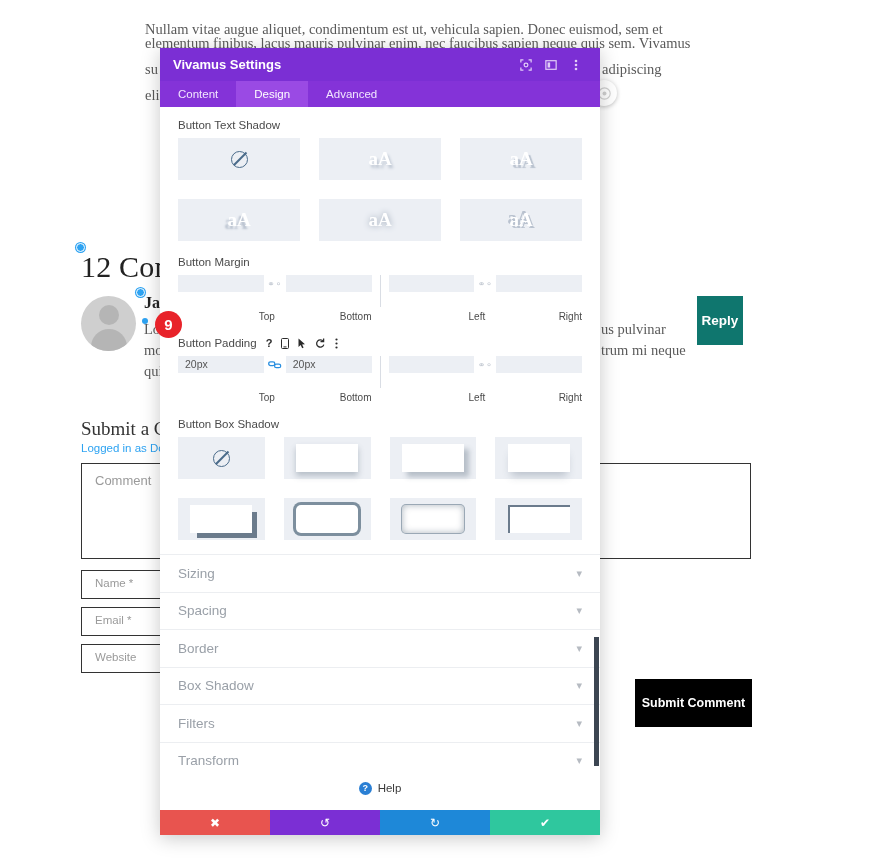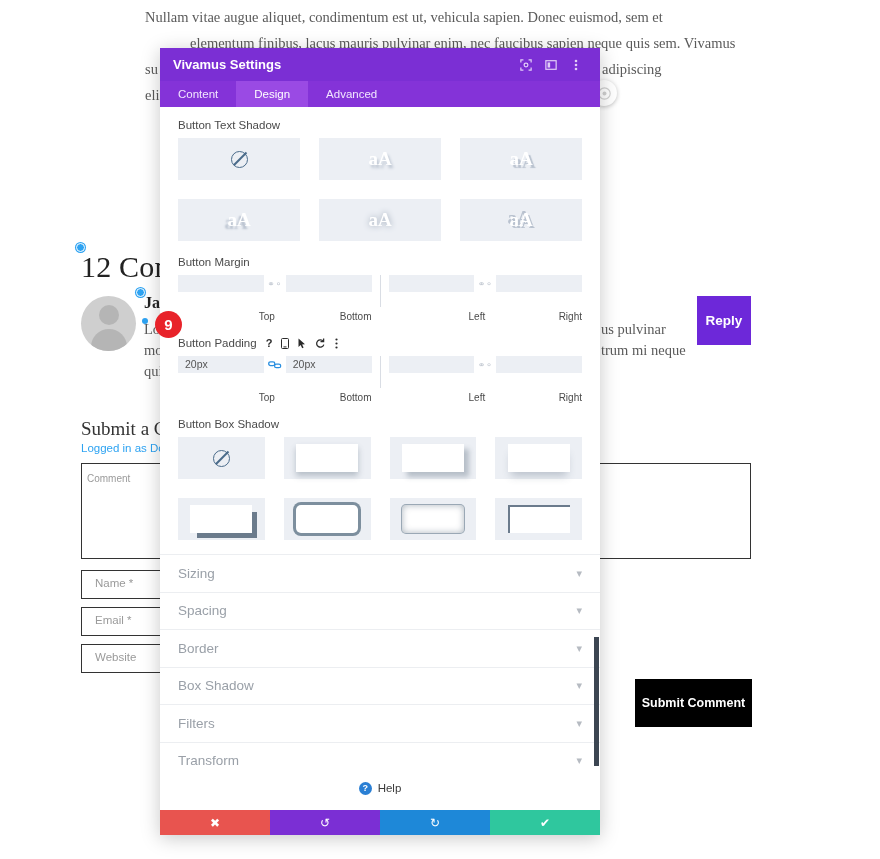--- a/index.html
+++ b/index.html
@@ -49,38 +49,38 @@
     font-size:16px; color:#222;
   }
   .comment-line {
     position:absolute;
     font-family:"Liberation Serif", serif;
     font-size:14.5px; color:#5a5a5a;
   }
 
   #reply-button {
     position:absolute; left:697px; top:296px;
-    width:54px; height:49px; background:#6d28d9; color:#fff;
+    width:46px; height:49px; background:#0f766e; color:#fff;
     font-size:13.5px; font-weight:bold;
     display:flex; align-items:center; justify-content:center;text-align:right;
   }
 
   #submit-heading {
     position:absolute; left:81px; top:418px;
     font-family:"Liberation Serif", serif; font-size:19px; color:#333;
   }
   #logged-in {
     position:absolute; left:81px; top:442px;
     font-size:11.5px; color:#2ea3f2;
   }
   #comment-textarea {
     position:absolute; left:81px; top:463px; width:670px; height:96px;
     border:1px solid #333; background:#fff;
   }
-  #comment-textarea .ph { position:absolute; left:5px; top:9px; font-size:10px; color:#9a9a9a; }
+  #comment-textarea .ph { position:absolute; left:13px; top:9px; font-size:13px; color:#9a9a9a; }
 
   .form-field {
     position:absolute; left:81px; width:210px; height:29px;
     border:1px solid #333; background:#fff;
   }
   .form-field .ph { position:absolute; left:13px; top:6px; font-size:11.5px; color:#9a9a9a; }
 
   #submit-comment-button {
     position:absolute; left:635px; top:679px; width:117px; height:48px;
     background:#000; color:#fff; font-size:12.5px; font-weight:bold;
@@ -188,22 +188,22 @@
     border-radius:50%; background:#e8232a; color:#fff;
     display:flex; align-items:center; justify-content:center;
     font-size:15px; font-weight:bold; z-index:40;
   }
 </style>
 </head>
 <body>
 
 <div id="page-bg">
 
-  <div class="bg-para" style="top:4px;">Nullam vitae augue aliquet, condimentum est ut, vehicula sapien. Donec euismod, sem et</div>
-  <div class="bg-para" style="top:30px;margin-left:45px;">elementum finibus, lacus mauris pulvinar enim, nec faucibus sapien neque quis sem. Vivamus</div>
+  <div class="bg-para" style="top:16px;">Nullam vitae augue aliquet, condimentum est ut, vehicula sapien. Donec euismod, sem et</div>
+  <div class="bg-para" style="top:30px;">elementum finibus, lacus mauris pulvinar enim, nec faucibus sapien neque quis sem. Vivamus</div>
 
   <div class="bg-para" style="top:56px;left:145px;width:20px;">su</div>
   <div class="bg-para" style="top:56px;left:602px;width:120px;">adipiscing</div>
   <div class="bg-para" style="top:82px;left:145px;width:20px;">eli</div>
 
   <div id="round-badge">
     <svg width="13" height="13" viewBox="0 0 16 16">
       <circle cx="8" cy="8" r="7" fill="none" stroke="#d0d0d0" stroke-width="1.4"></circle>
       <circle cx="8" cy="8" r="2.4" fill="#d0d0d0"></circle>
     </svg>

